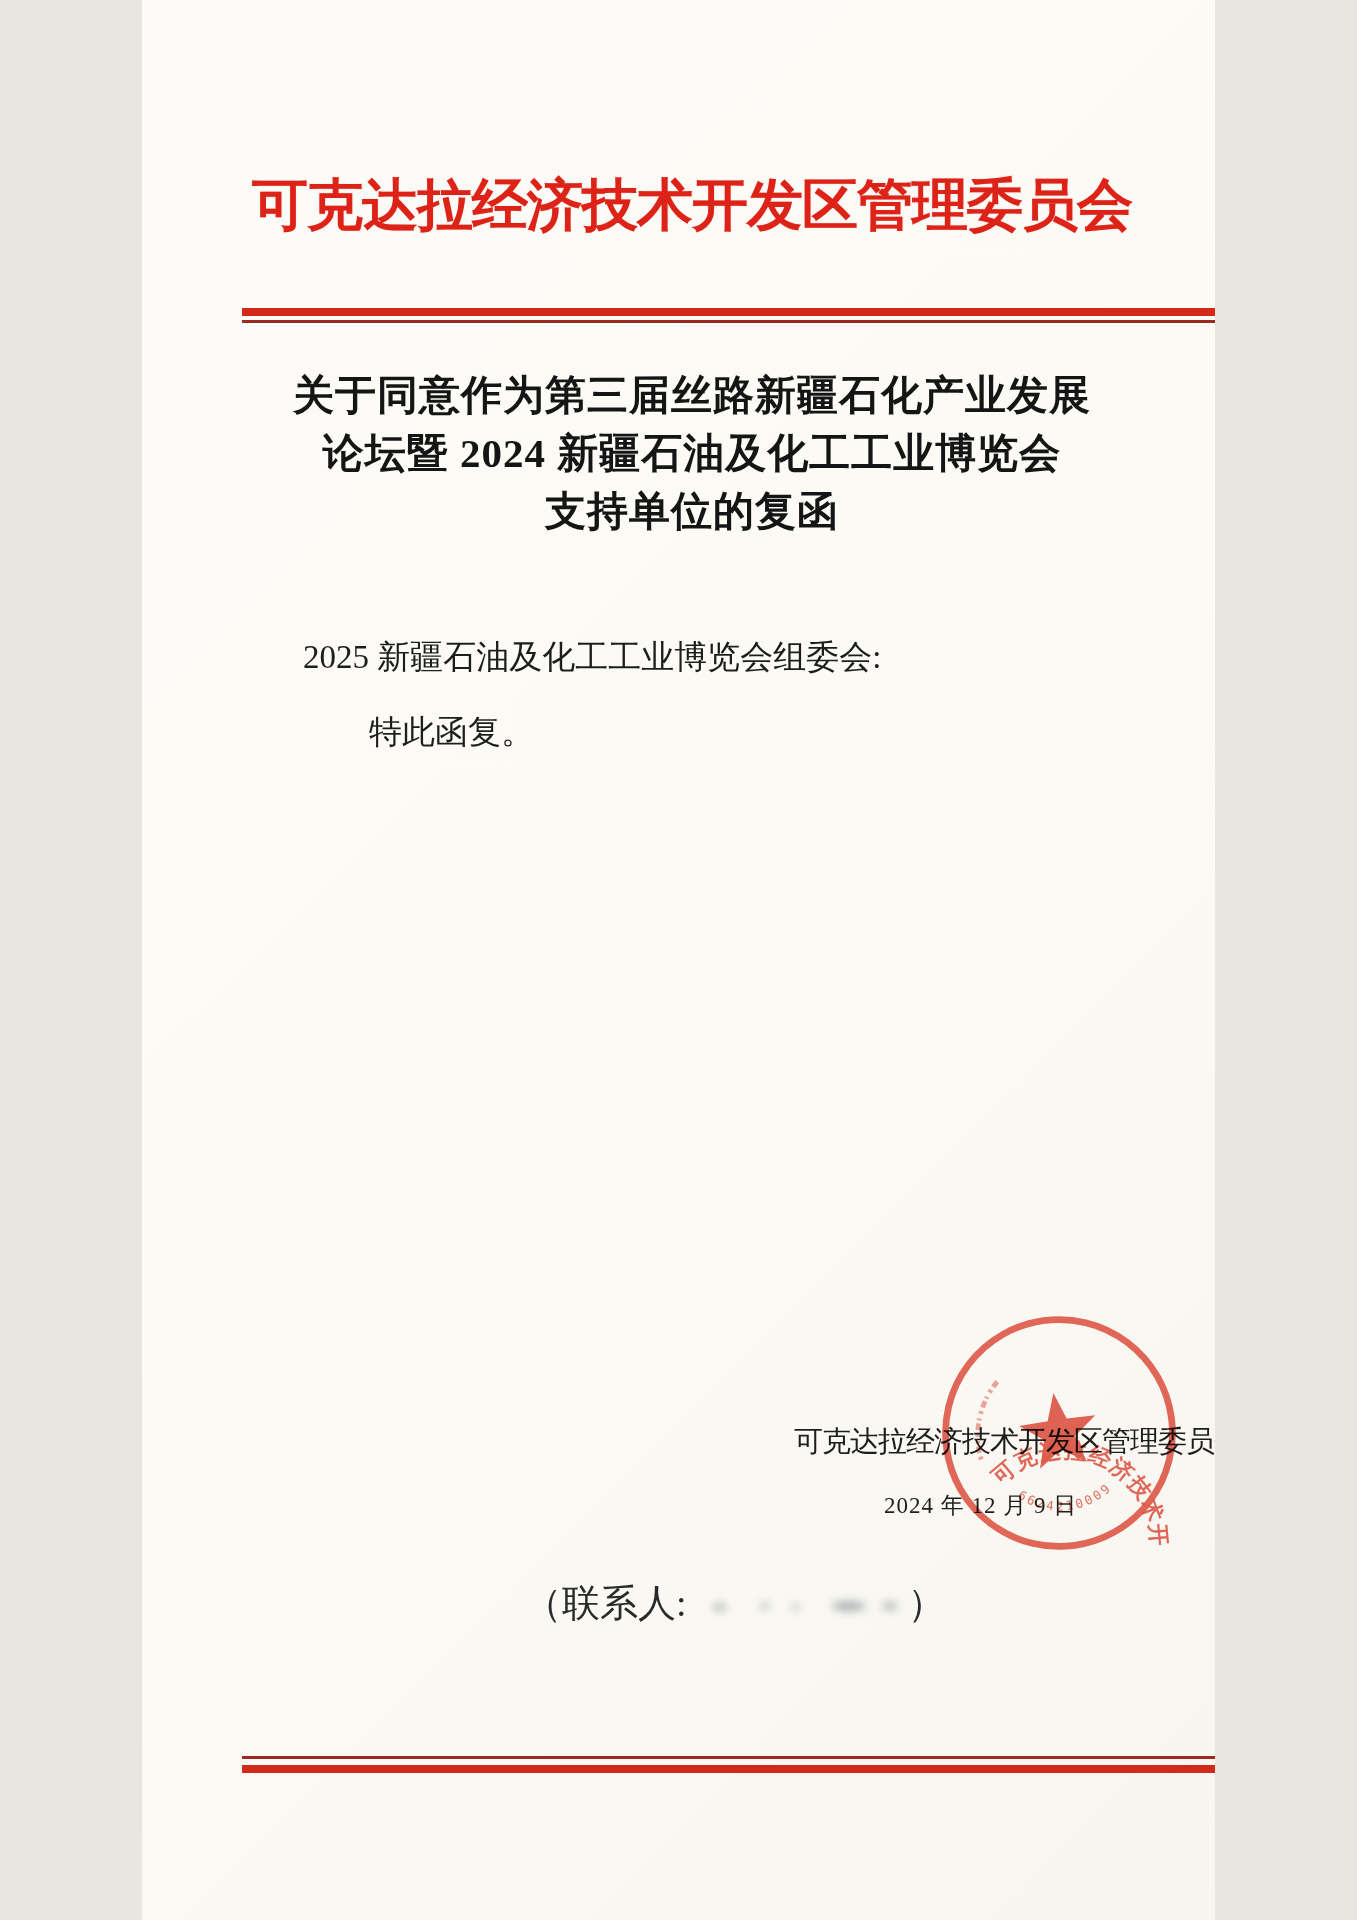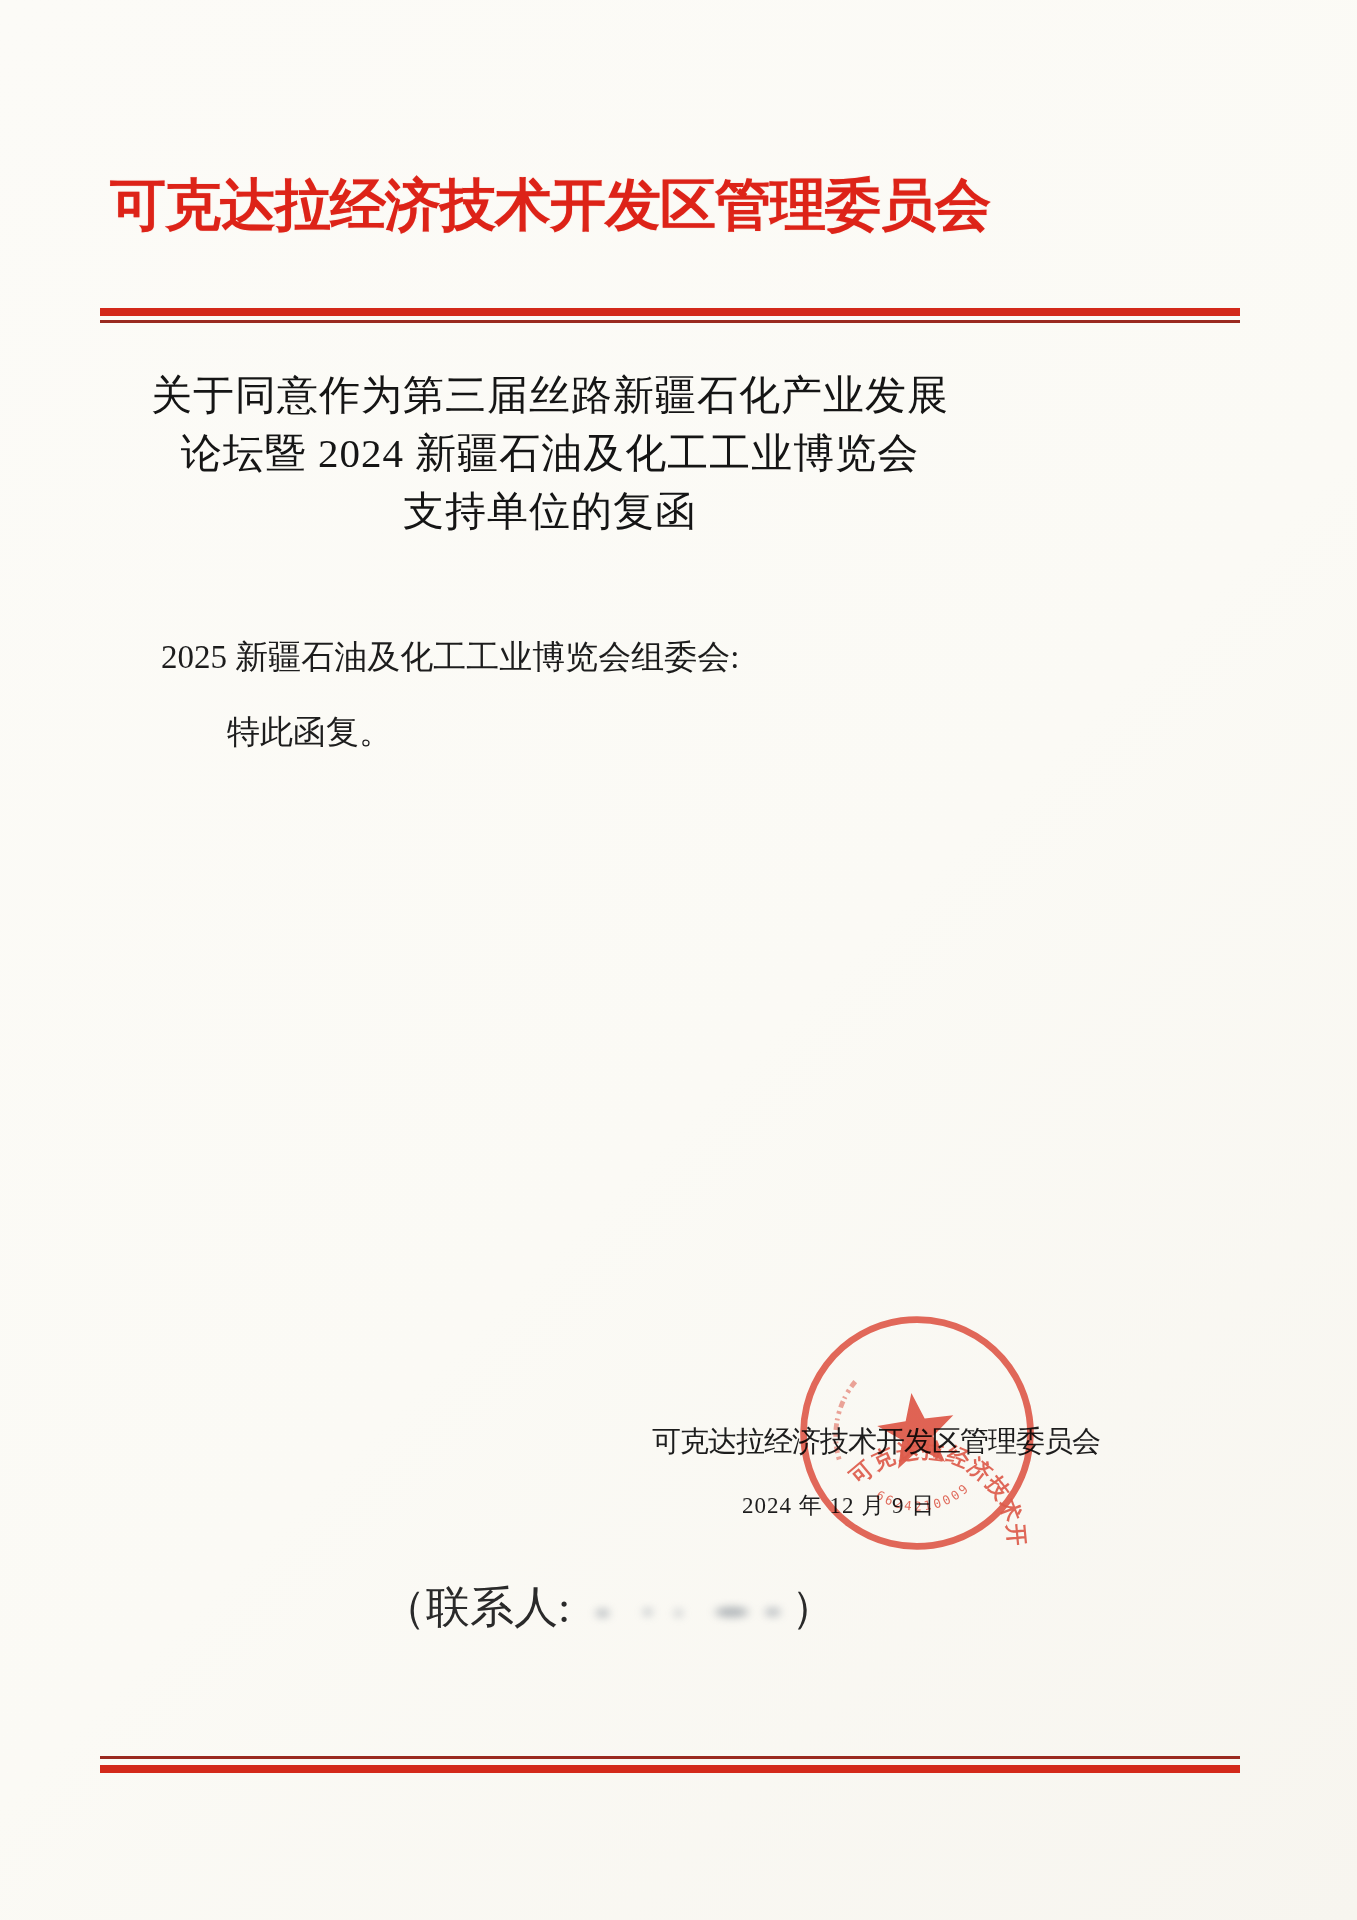--- a/index.html
+++ b/index.html
@@ -1,18 +1,18 @@
 <!DOCTYPE html>
 <html><head>
 <meta charset="utf-8">
 <style>
   html,body{margin:0;padding:0;background:#e8e6e0;}
   .page{
     position:relative;
-    width:1357px;height:1920px;
+    width:1073px;height:1920px;
     margin:0 auto;
     background:linear-gradient(135deg,#fcfbf7 0%,#fbfaf5 55%,#f7f5ef 100%);
     overflow:hidden;
     font-family:"Liberation Serif", serif;
     color:#1c1c1c;
   }
   
   .letterhead{
     position:absolute;left:0;top:168px;width:1100px;
     text-align:center;
@@ -26,21 +26,21 @@
   }
   .rule{position:absolute;left:100px;width:1140px;}
   .rule-top-thick{top:308px;height:8px;background:#d3291a;}
   .rule-top-thin{top:320px;height:3px;background:#9a2a20;}
   .rule-bottom-thin{top:1756px;height:3px;background:#9a2a20;}
   .rule-bottom-thick{top:1765px;height:8px;background:#d3291a;}
   
   .doc-title{
     position:absolute;left:0;top:366px;width:1100px;
     text-align:center;
-    font-weight:normal;
+    font-weight:bold;
     font-size:41px;
     line-height:58px;
     color:#151515;
     letter-spacing:1px;
   }
   
   .body-text{
     position:absolute;left:145px;top:612px;width:1008px;
     font-size:33px;
     line-height:58.8px;
@@ -60,21 +60,21 @@
   }
   
   .seal{
     position:absolute;left:792px;top:1308px;width:250px;height:250px;
     mix-blend-mode:multiply;opacity:.88;
     transform:rotate(-8deg);
   }
   
   .contact{
     position:absolute;left:382px;top:1578px;
-    font-size:44px;color:#2a2a2a;white-space:nowrap;
+    font-size:38px;color:#2a2a2a;white-space:nowrap;
   }
   .contact .smudge{
     display:inline-block;
     width:205px;height:22px;
     margin:0 8px;vertical-align:baseline;
     background:
       radial-gradient(ellipse 14px 8px at 12% 60%, #7e8894 0 40%, transparent 60%),
       radial-gradient(ellipse 10px 7px at 34% 55%, #8d97a2 0 40%, transparent 60%),
       radial-gradient(ellipse 9px 7px at 49% 60%, #99a1aa 0 40%, transparent 60%),
       radial-gradient(ellipse 30px 9px at 75% 55%, #6d7884 0 45%, transparent 65%),

